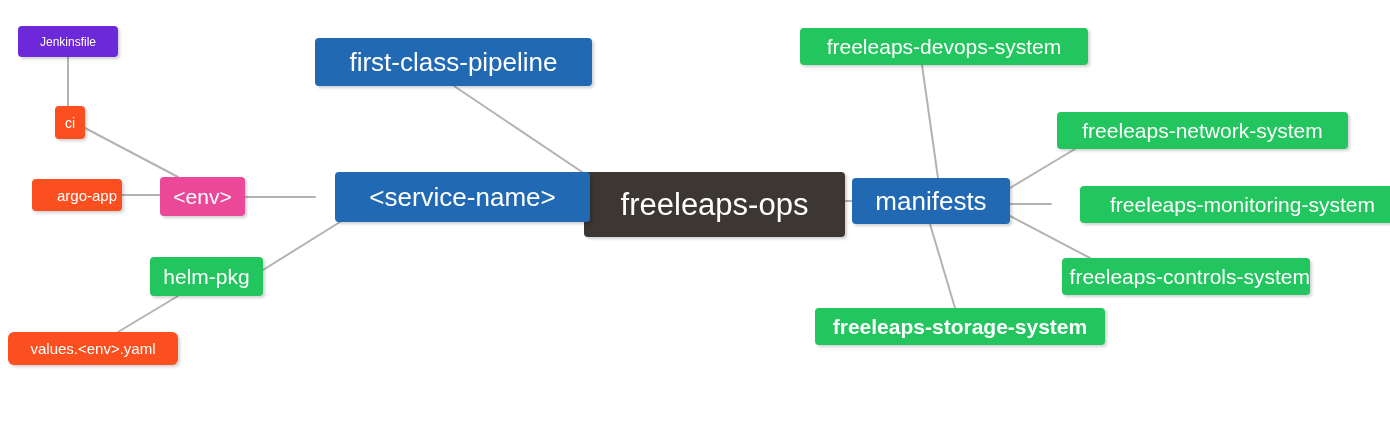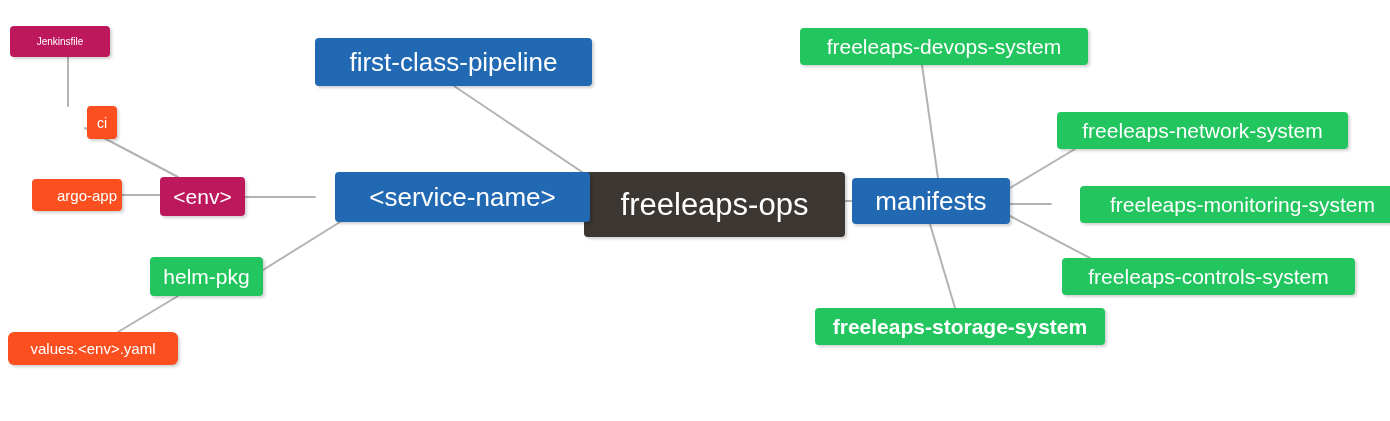--- a/index.html
+++ b/index.html
@@ -71,47 +71,47 @@
       </div>
       <div class="node" style="left: 315px; top: 172px; width: 255px; height: 50px; background: rgb(34, 105, 179); font-size: 26px; margin-left: 20px;">
         <span class="node-label">&lt;service-name&gt;</span>
       </div>
       <div class="node" style="left: 315px; top: 38px; width: 277px; height: 48px; background: rgb(34, 105, 179); font-size: 26px;">
         <span class="node-label">first-class-pipeline</span>
       </div>
       <div class="node" style="left: 852px; top: 178px; width: 158px; height: 46px; background: rgb(34, 105, 179); font-size: 26px;">
         <span class="node-label">manifests</span>
       </div>
-      <div class="node" style="left: 160px; top: 177px; width: 85px; height: 39px; background: #be185d; font-size: 21px;">
+      <div class="node" style="left: 160px; top: 177px; width: 85px; height: 39px; background: #ec4899; font-size: 21px;">
         <span class="node-label">&lt;env&gt;</span>
       </div>
       <div class="node" style="left: 150px; top: 257px; width: 113px; height: 39px; background: rgb(34, 197, 94); font-size: 21px;">
         <span class="node-label">helm-pkg</span>
       </div>
-      <div class="node" style="left: 10px; top: 26px; width: 100px; height: 31px; background: #be185d; font-size: 10px;">
+      <div class="node" style="left: 18px; top: 26px; width: 100px; height: 31px; background: #6d28d9; font-size: 12px;">
         <span class="node-label">Jenkinsfile</span>
       </div>
-      <div class="node" style="left: 55px; top: 106px; width: 30px; height: 33px; background: rgb(251, 79, 32); font-size: 14px; margin-left: 32px;">
+      <div class="node" style="left: 55px; top: 106px; width: 30px; height: 33px; background: rgb(251, 79, 32); font-size: 14px;">
         <span class="node-label">ci</span>
       </div>
       <div class="node" style="left: 32px; top: 179px; width: 90px; height: 32px; background: rgb(251, 79, 32); font-size: 15px; padding-left: 20px;">
         <span class="node-label">argo-app</span>
       </div>
       <div class="node" style="left: 8px; top: 332px; width: 170px; height: 33px; background: rgb(251, 79, 32); font-size: 15px; border-radius: 6px;">
         <span class="node-label">values.&lt;env&gt;.yaml</span>
       </div>
       <div class="node" style="left: 800px; top: 28px; width: 288px; height: 37px; background: rgb(34, 197, 94); font-size: 21px;">
         <span class="node-label">freeleaps-devops-system</span>
       </div>
       <div class="node" style="left: 1057px; top: 112px; width: 291px; height: 37px; background: rgb(34, 197, 94); font-size: 21px;">
         <span class="node-label">freeleaps-network-system</span>
       </div>
       <div class="node" style="left: 1051px; top: 186px; width: 325px; height: 37px; background: rgb(34, 197, 94); font-size: 21px; margin-left: 29px;">
         <span class="node-label">freeleaps-monitoring-system</span>
       </div>
-      <div class="node" style="left: 1062px; top: 258px; width: 293px; height: 37px; background: rgb(34, 197, 94); font-size: 21px;">
+      <div class="node" style="left: 1062px; top: 258px; width: 248px; height: 37px; background: rgb(34, 197, 94); font-size: 21px; justify-content: flex-end;">
         <span class="node-label">freeleaps-controls-system</span>
       </div>
       <div class="node" style="left: 815px; top: 308px; width: 290px; height: 37px; background: rgb(34, 197, 94); font-size: 21px; font-weight: bold;">
         <span class="node-label">freeleaps-storage-system</span>
       </div>
     </div>
 </div>
 
 </body></html>

